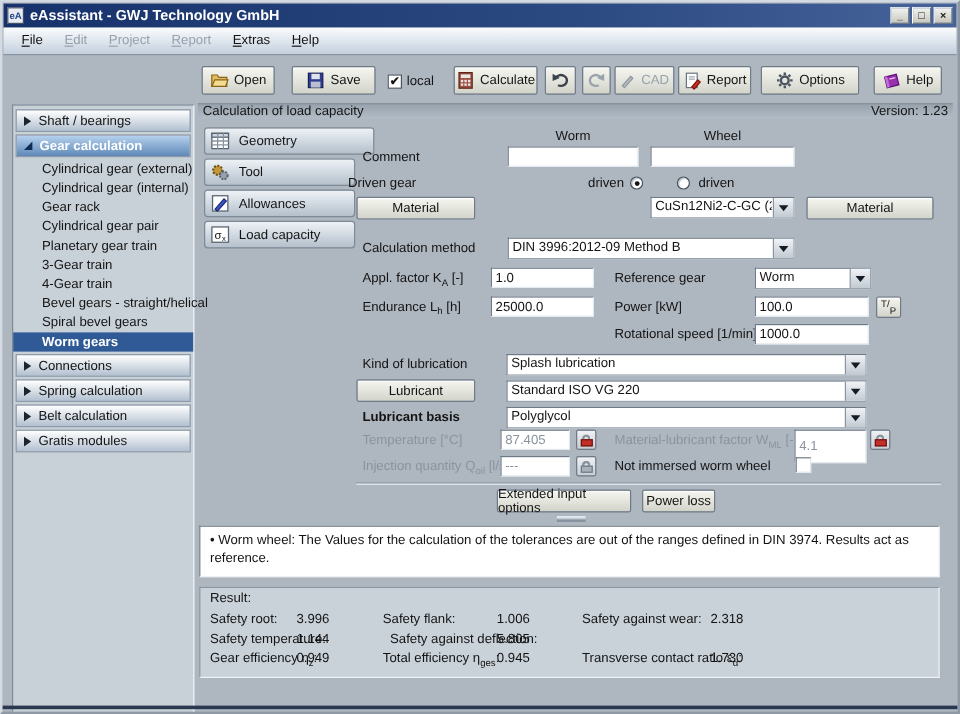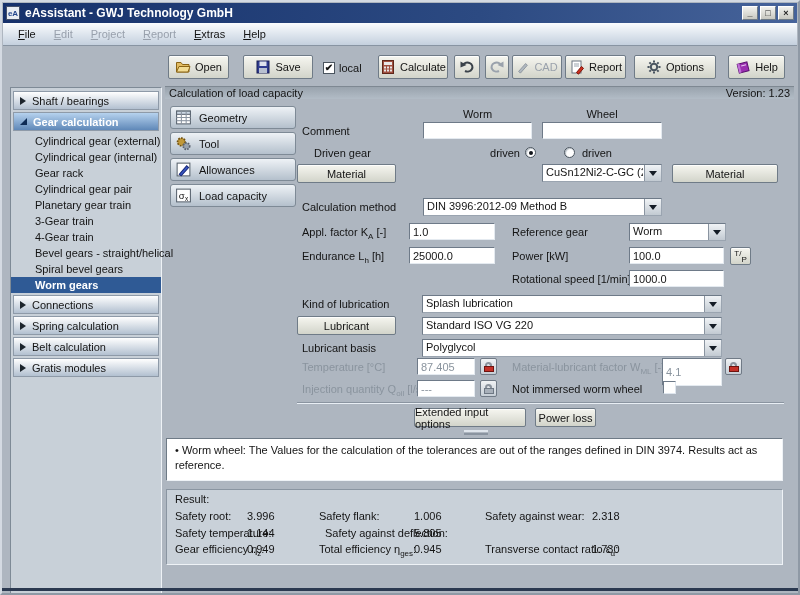--- a/index.html
+++ b/index.html
@@ -244,21 +244,21 @@
         </g>
       </svg>
     <span>Help</span>
   </div>
 
   <div class="hstrip">
     <span>Calculation of load capacity</span>
     <span>Version: 1.23</span>
   </div>
 
-  <div class="navbtn abs" style="left:168px;top:104px;width:126px;height:23px;">
+  <div class="navbtn abs" style="left:168px;top:104px;width:142px;height:23px;">
     <svg class="nav-ic" viewBox="0 0 16 16">
         <rect x="1.5" y="2" width="13" height="12" fill="#fff" stroke="#5a6470"></rect>
         <rect x="1.5" y="2" width="13" height="3" fill="#ccd8e4" stroke="#5a6470"></rect>
         <line x1="6" y1="2" x2="6" y2="14" stroke="#8a94a0"></line>
         <line x1="10.5" y1="2" x2="10.5" y2="14" stroke="#8a94a0"></line>
         <line x1="1.5" y1="8" x2="14.5" y2="8" stroke="#8a94a0"></line>
         <line x1="1.5" y1="11" x2="14.5" y2="11" stroke="#8a94a0"></line>
       </svg>
     <span>Geometry</span>
   </div>
@@ -285,21 +285,21 @@
     <span>Load capacity</span>
   </div>
 
   <div class="lbl" style="left:421px;top:106px;width:109px;text-align:center;">Worm</div>
   <div class="lbl" style="left:540px;top:106px;width:120px;text-align:center;">Wheel</div>
 
   <div class="lbl" style="left:300px;top:123px;">Comment</div>
   <input class="inp" style="left: 421px; top: 120px; width: 109px; height: 17px;" value="">
   <input class="inp" style="left: 540px; top: 120px; width: 120px; height: 17px;" value="">
 
-  <div class="lbl" style="left:312px;top:145px;">Driven gear</div>
+  <div class="lbl" style="left:288px;top:145px;">Driven gear</div>
   <div class="lbl" style="left:470px;top:145px;width:48px;text-align:right;">driven</div>
   <span class="radio sel" style="left:523px;top:145px;"></span>
   <span class="radio" style="left:562px;top:145px;"></span>
   <div class="lbl" style="left:580px;top:145px;">driven</div>
 
   <div class="btn3d abs" style="left:295px;top:162px;width:99px;height:19px;">Material</div>
   <div class="dd" style="left:540px;top:162px;width:120px;height:18px;">
     <span class="txt">CuSn12Ni2-C-GC (2...</span>
     <span class="arr"></span>
   </div>
@@ -333,21 +333,21 @@
   <div class="lbl" style="left:300px;top:296px;">Kind of lubrication</div>
   <div class="dd" style="left:420px;top:293px;width:300px;height:18px;">
     <span class="txt">Splash lubrication</span>
     <span class="arr"></span>
   </div>
   <div class="btn3d abs" style="left:295px;top:314px;width:99px;height:19px;">Lubricant</div>
   <div class="dd" style="left:420px;top:315px;width:300px;height:18px;">
     <span class="txt">Standard ISO VG 220</span>
     <span class="arr"></span>
   </div>
-  <div class="lbl" style="left:300px;top:340px;">Lubricant basis</div>
+  <div class="lbl" style="left:300px;top:340px;font-weight:bold;">Lubricant basis</div>
   <div class="dd" style="left:420px;top:337px;width:300px;height:18px;">
     <span class="txt">Polyglycol</span>
     <span class="arr"></span>
   </div>
 
   <div class="lbl dim" style="left:300px;top:359px;">Temperature [°C]</div>
   <input class="inp off" style="left: 415px; top: 356px; width: 58px; height: 17px;" value="87.405">
   <div class="lockbtn" style="left:478px;top:356px;">
       <span class="shackle"></span>
       <span class="lockbody"></span>

